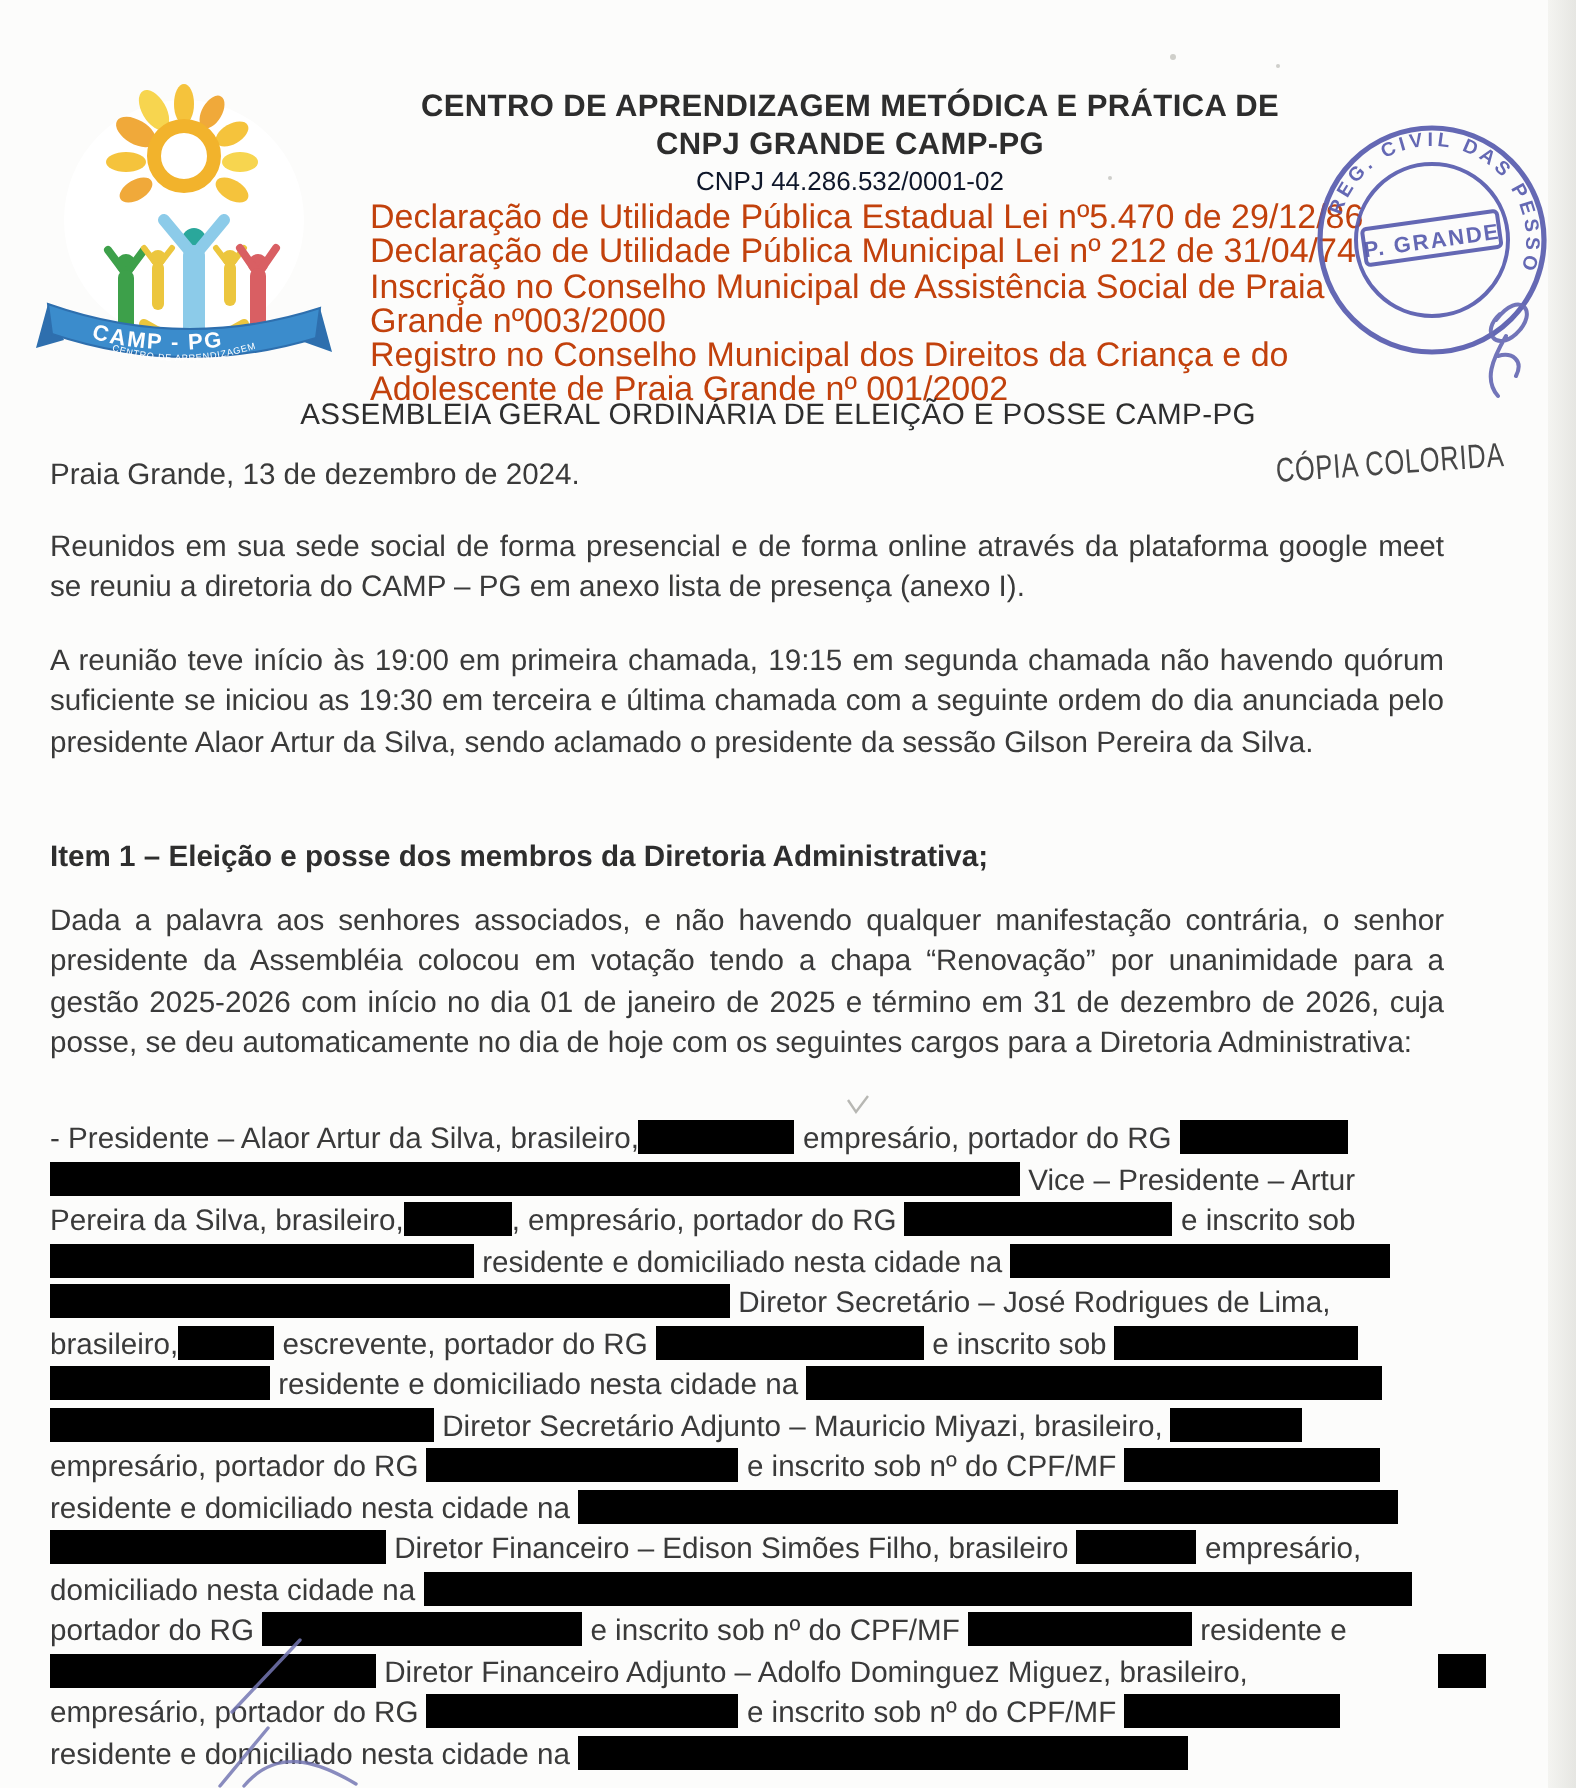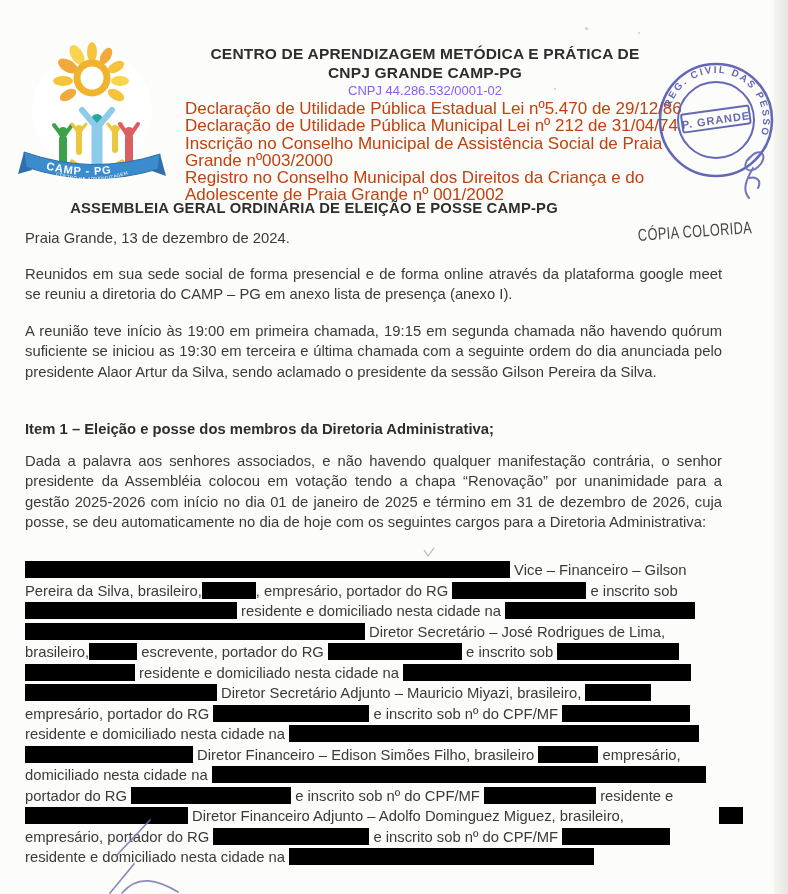--- a/index.html
+++ b/index.html
@@ -2,24 +2,24 @@
 <html><head>
 <meta charset="utf-8">
 <style>
   html,body{margin:0;padding:0;background:#ffffff;}
   .page{position:relative;width:788px;height:894px;background:#fcfcfb;overflow:hidden;
         font-family:"Liberation Sans",sans-serif;color:#3a3a3a;}
   .abs{position:absolute;}
   
   .org-title{left:180px;width:490px;text-align:center;font-weight:bold;color:#2d2d2d;
              font-size:15.5px;line-height:19px;letter-spacing:.2px;}
-  .org-cnpj{left:180px;width:490px;text-align:center;font-size:13px;color:#8b5cf6;}
+  .org-cnpj{left:180px;width:490px;text-align:center;font-size:13px;color:#0f172a;}
   .org-creds{left:185px;top:100px;width:522px;font-size:17px;line-height:17.3px;color:#c2410c;}
   
-  .doc-title{left:0;top:200px;width:628px;text-align:center;font-weight:bold;
+  .doc-title{left:0;top:200px;width:628px;text-align:right;font-weight:normal;
              font-size:14.8px;color:#2e2e2e;letter-spacing:.2px;}
   .date-line{left:25px;top:230px;font-size:14.8px;}
   .copy-annotation{left:638px;top:226px;width:140px;font-size:17px;color:#474747;
              font-weight:500;white-space:nowrap;
              transform:rotate(-4deg) scaleX(.75);transform-origin:left center;letter-spacing:.5px;}
   .para{left:25px;width:697px;font-size:14.8px;line-height:20.4px;text-align:justify;}
   .p1{top:264px;}
   .p2{top:321px;}
   .item1{left:25px;top:421px;font-size:14.8px;font-weight:bold;color:#2e2e2e;}
   .p3{top:451px;}
@@ -128,21 +128,22 @@
   <div class="abs doc-title">ASSEMBLEIA GERAL ORDINÁRIA DE ELEIÇÃO E POSSE CAMP-PG</div>
   <div class="abs date-line">Praia Grande, 13 de dezembro de 2024.</div>
   <div class="abs copy-annotation">CÓPIA COLORIDA</div>
 
   <div class="abs para p1">Reunidos em sua sede social de forma presencial e de forma online através da plataforma google meet se reuniu a diretoria do CAMP – PG em anexo lista de presença (anexo I).</div>
   <div class="abs para p2">A reunião teve início às 19:00 em primeira chamada, 19:15 em segunda chamada não havendo quórum suficiente se iniciou as 19:30 em terceira e última chamada com a seguinte ordem do dia anunciada pelo presidente Alaor Artur da Silva, sendo aclamado o presidente da sessão Gilson Pereira da Silva.</div>
   <div class="abs item1">Item 1 – Eleição e posse dos membros da Diretoria Administrativa;</div>
   <div class="abs para p3">Dada a palavra aos senhores associados, e não havendo qualquer manifestação contrária, o senhor presidente da Assembléia colocou em votação tendo a chapa “Renovação” por unanimidade para a gestão 2025-2026 com início no dia 01 de janeiro de 2025 e término em 31 de dezembro de 2026, cuja posse, se deu automaticamente no dia de hoje com os seguintes cargos para a Diretoria Administrativa:</div>
 
   <div class="abs directors">
-      <div class="dline"><span class="redaction" style="width: 485px; background: rgb(0, 0, 0);"></span><span class="dtext"> Vice – Financeiro – Gilson</span></div>
+      <div class="dline"><span class="dtext">- Presidente – Alaor Artur da Silva, brasileiro,</span><span class="redaction" style="width: 78px; background: rgb(0, 0, 0);"></span><span class="dtext"> empresário, portador do RG </span><span class="redaction" style="width: 84px; background: rgb(0, 0, 0);"></span></div>
+      <div class="dline"><span class="redaction" style="width: 485px; background: rgb(0, 0, 0);"></span><span class="dtext"> Vice – Presidente – Artur</span></div>
       <div class="dline"><span class="dtext">Pereira da Silva, brasileiro,</span><span class="redaction" style="width: 54px; background: rgb(0, 0, 0);"></span><span class="dtext">, empresário, portador do RG </span><span class="redaction" style="width: 134px; background: rgb(0, 0, 0);"></span><span class="dtext"> e inscrito sob</span></div>
       <div class="dline"><span class="redaction" style="width: 212px; background: rgb(0, 0, 0);"></span><span class="dtext"> residente e domiciliado nesta cidade na </span><span class="redaction" style="width: 190px; background: rgb(0, 0, 0);"></span></div>
       <div class="dline"><span class="redaction" style="width: 340px; background: rgb(0, 0, 0);"></span><span class="dtext"> Diretor Secretário – José Rodrigues de Lima,</span></div>
       <div class="dline"><span class="dtext">brasileiro,</span><span class="redaction" style="width: 48px; background: rgb(0, 0, 0);"></span><span class="dtext"> escrevente, portador do RG </span><span class="redaction" style="width: 134px; background: rgb(0, 0, 0);"></span><span class="dtext"> e inscrito sob </span><span class="redaction" style="width: 122px; background: rgb(0, 0, 0);"></span></div>
       <div class="dline"><span class="redaction" style="width: 110px; background: rgb(0, 0, 0);"></span><span class="dtext"> residente e domiciliado nesta cidade na </span><span class="redaction" style="width: 288px; background: rgb(0, 0, 0);"></span></div>
       <div class="dline"><span class="redaction" style="width: 192px; background: rgb(0, 0, 0);"></span><span class="dtext"> Diretor Secretário Adjunto – Mauricio Miyazi, brasileiro, </span><span class="redaction" style="width: 66px; background: rgb(0, 0, 0);"></span></div>
       <div class="dline"><span class="dtext">empresário, portador do RG </span><span class="redaction" style="width: 156px; background: rgb(0, 0, 0);"></span><span class="dtext"> e inscrito sob nº do CPF/MF </span><span class="redaction" style="width: 128px; background: rgb(0, 0, 0);"></span></div>
       <div class="dline"><span class="dtext">residente e domiciliado nesta cidade na </span><span class="redaction" style="width: 410px; background: rgb(0, 0, 0);"></span></div>
       <div class="dline"><span class="redaction" style="width: 168px; background: rgb(0, 0, 0);"></span><span class="dtext"> Diretor Financeiro – Edison Simões Filho, brasileiro </span><span class="redaction" style="width: 60px; background: rgb(0, 0, 0);"></span><span class="dtext"> empresário,</span></div>
       <div class="dline"><span class="dtext">domiciliado nesta cidade na </span><span class="redaction" style="width: 494px; background: rgb(0, 0, 0);"></span></div>

